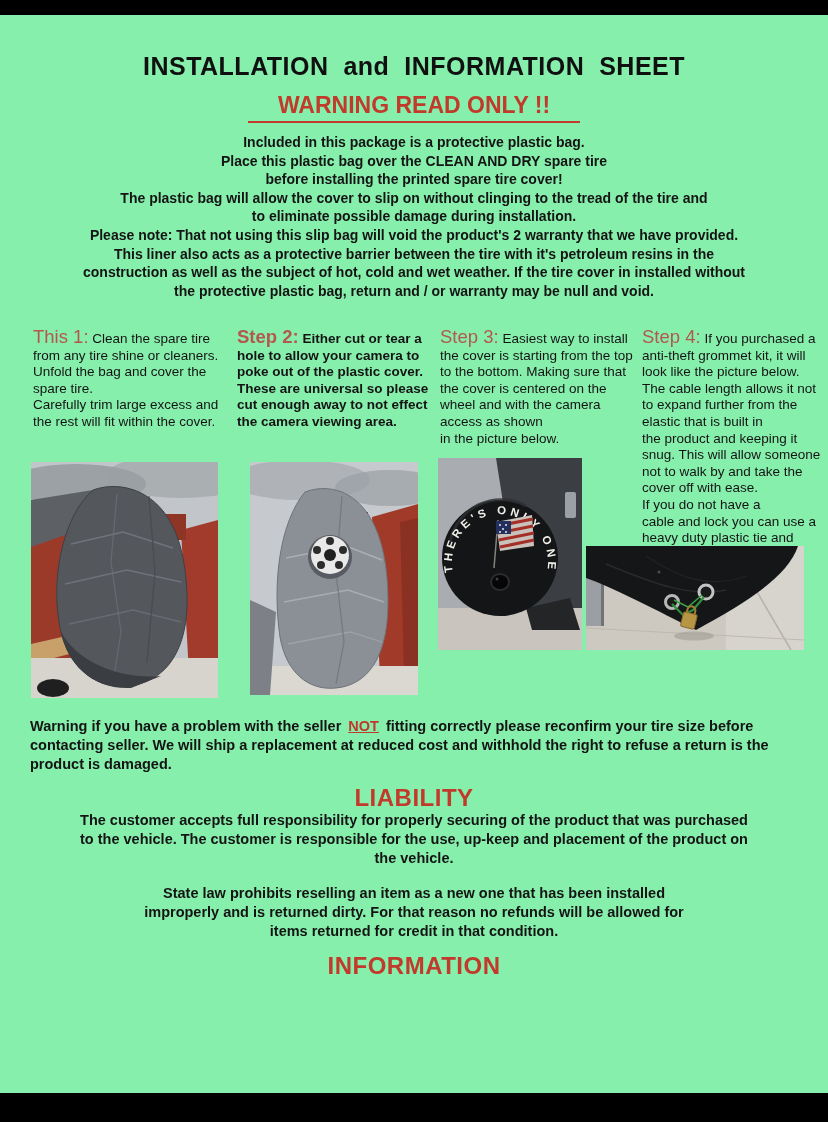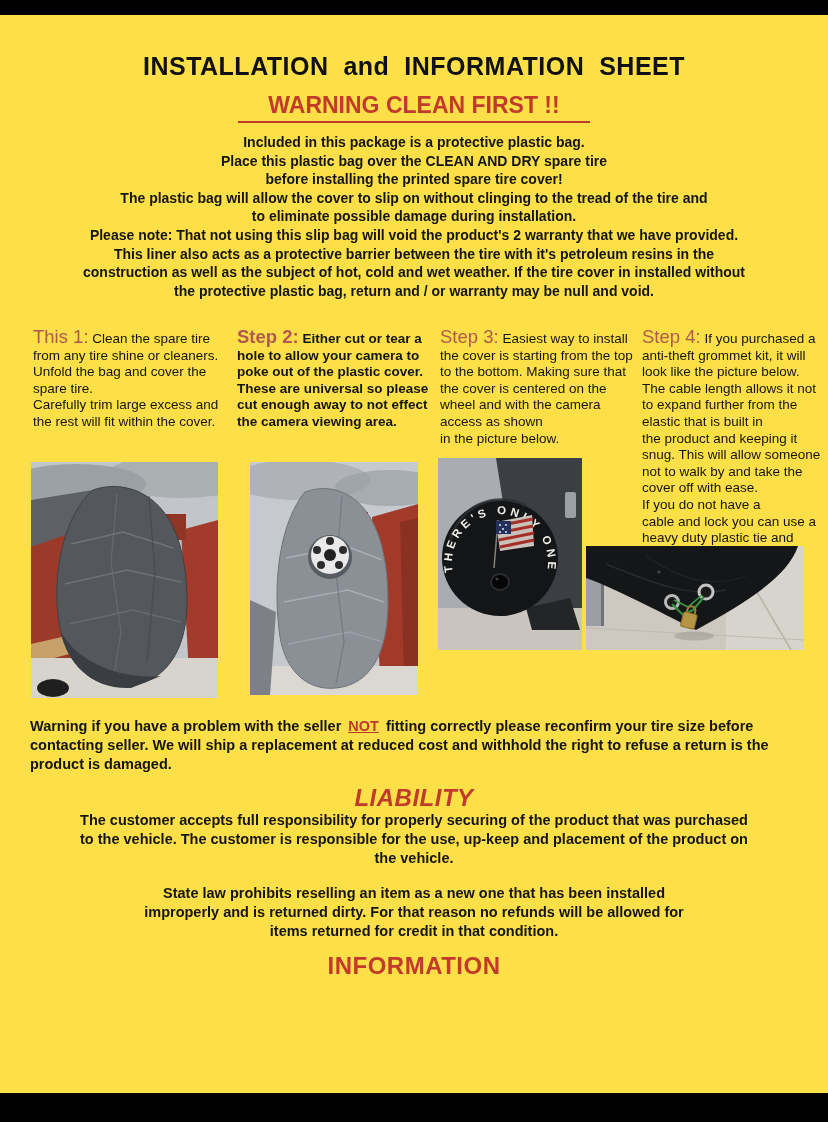--- a/index.html
+++ b/index.html
@@ -3,21 +3,21 @@
 <meta charset="utf-8">
 <style>
   :root{
     --heading-red:#c23a2b;
     --step-red:#b2584d;
     --not-red:#c0392b;
     --ink:#141414;
   }
   html,body{margin:0;padding:0;background:#ffffff;}
   body{font-family:"Liberation Sans", sans-serif;color:var(--ink);}
-  .sheet{position:relative;width:828px;height:1122px;background:#fde047;overflow:hidden;}
+  .sheet{position:relative;width:828px;height:1122px;background:#86efac;overflow:hidden;}
   .bar{position:absolute;left:0;width:828px;background:#000;}
   .bar.top{top:0;height:15px;}
   .bar.bottom{bottom:0;height:29px;}
 
   .title{position:absolute;top:52px;left:0;width:828px;text-align:center;
     font-size:25px;font-weight:bold;letter-spacing:.5px;white-space:pre;color:#101010;}
   .warning-heading{position:absolute;top:92px;left:0;width:828px;text-align:center;}
   .warning-heading .u{display:inline-block;font-size:23px;font-weight:bold;color:var(--heading-red);
     border-bottom:2px solid var(--heading-red);padding:0 30px 2px;white-space:pre;}
 
@@ -37,40 +37,40 @@
   .photo2{left:250px;top:462px;}
   .photo3{left:438px;top:458px;}
   .photo4{left:586px;top:546px;}
 
   .fit-warning{position:absolute;top:717px;left:30px;width:778px;
     font-weight:bold;font-size:14.5px;line-height:19px;}
   .fit-warning .not{color:var(--not-red);margin:12px 7px;text-decoration:underline;}
 
   .sec-heading{position:absolute;left:0;width:828px;text-align:center;
     font-size:24px;font-weight:bold;color:var(--heading-red);letter-spacing:.5px;}
-  .liability-heading{top:784px;font-style:italic;}
+  .liability-heading{top:784px;}
   .maintenance-heading{top:952px;}
 
   .center-para{position:absolute;left:14px;width:800px;text-align:center;
     font-weight:bold;font-size:14.5px;line-height:19px;white-space:pre-line;}
   .liability-body{top:811px;}
   .resale-note{top:884px;}
   .maintenance-body{top:986px;}
 </style>
 </head>
 <body>
 
 <div class="sheet">
 
   <div class="bar top"></div>
 
   <div class="title">INSTALLATION  and  INFORMATION  SHEET</div>
 
   <div class="warning-heading">
-    <span class="u">WARNING CLEAN FIRST !!</span>
+    <span class="u">WARNING READ ONLY !!</span>
   </div>
 
   <div class="intro">Included in this package is a protective plastic bag.
 Place this plastic bag over the CLEAN AND DRY spare tire
 before installing the printed spare tire cover!
 The plastic bag will allow the cover to slip on without clinging to the tread of the tire and
 to eliminate possible damage during installation.
 Please note: That not using this slip bag will void the product's 2 warranty that we have provided.
 This liner also acts as a protective barrier between the tire with it's petroleum resins in the
 construction as well as the subject of hot, cold and wet weather.  If the tire cover in installed without

